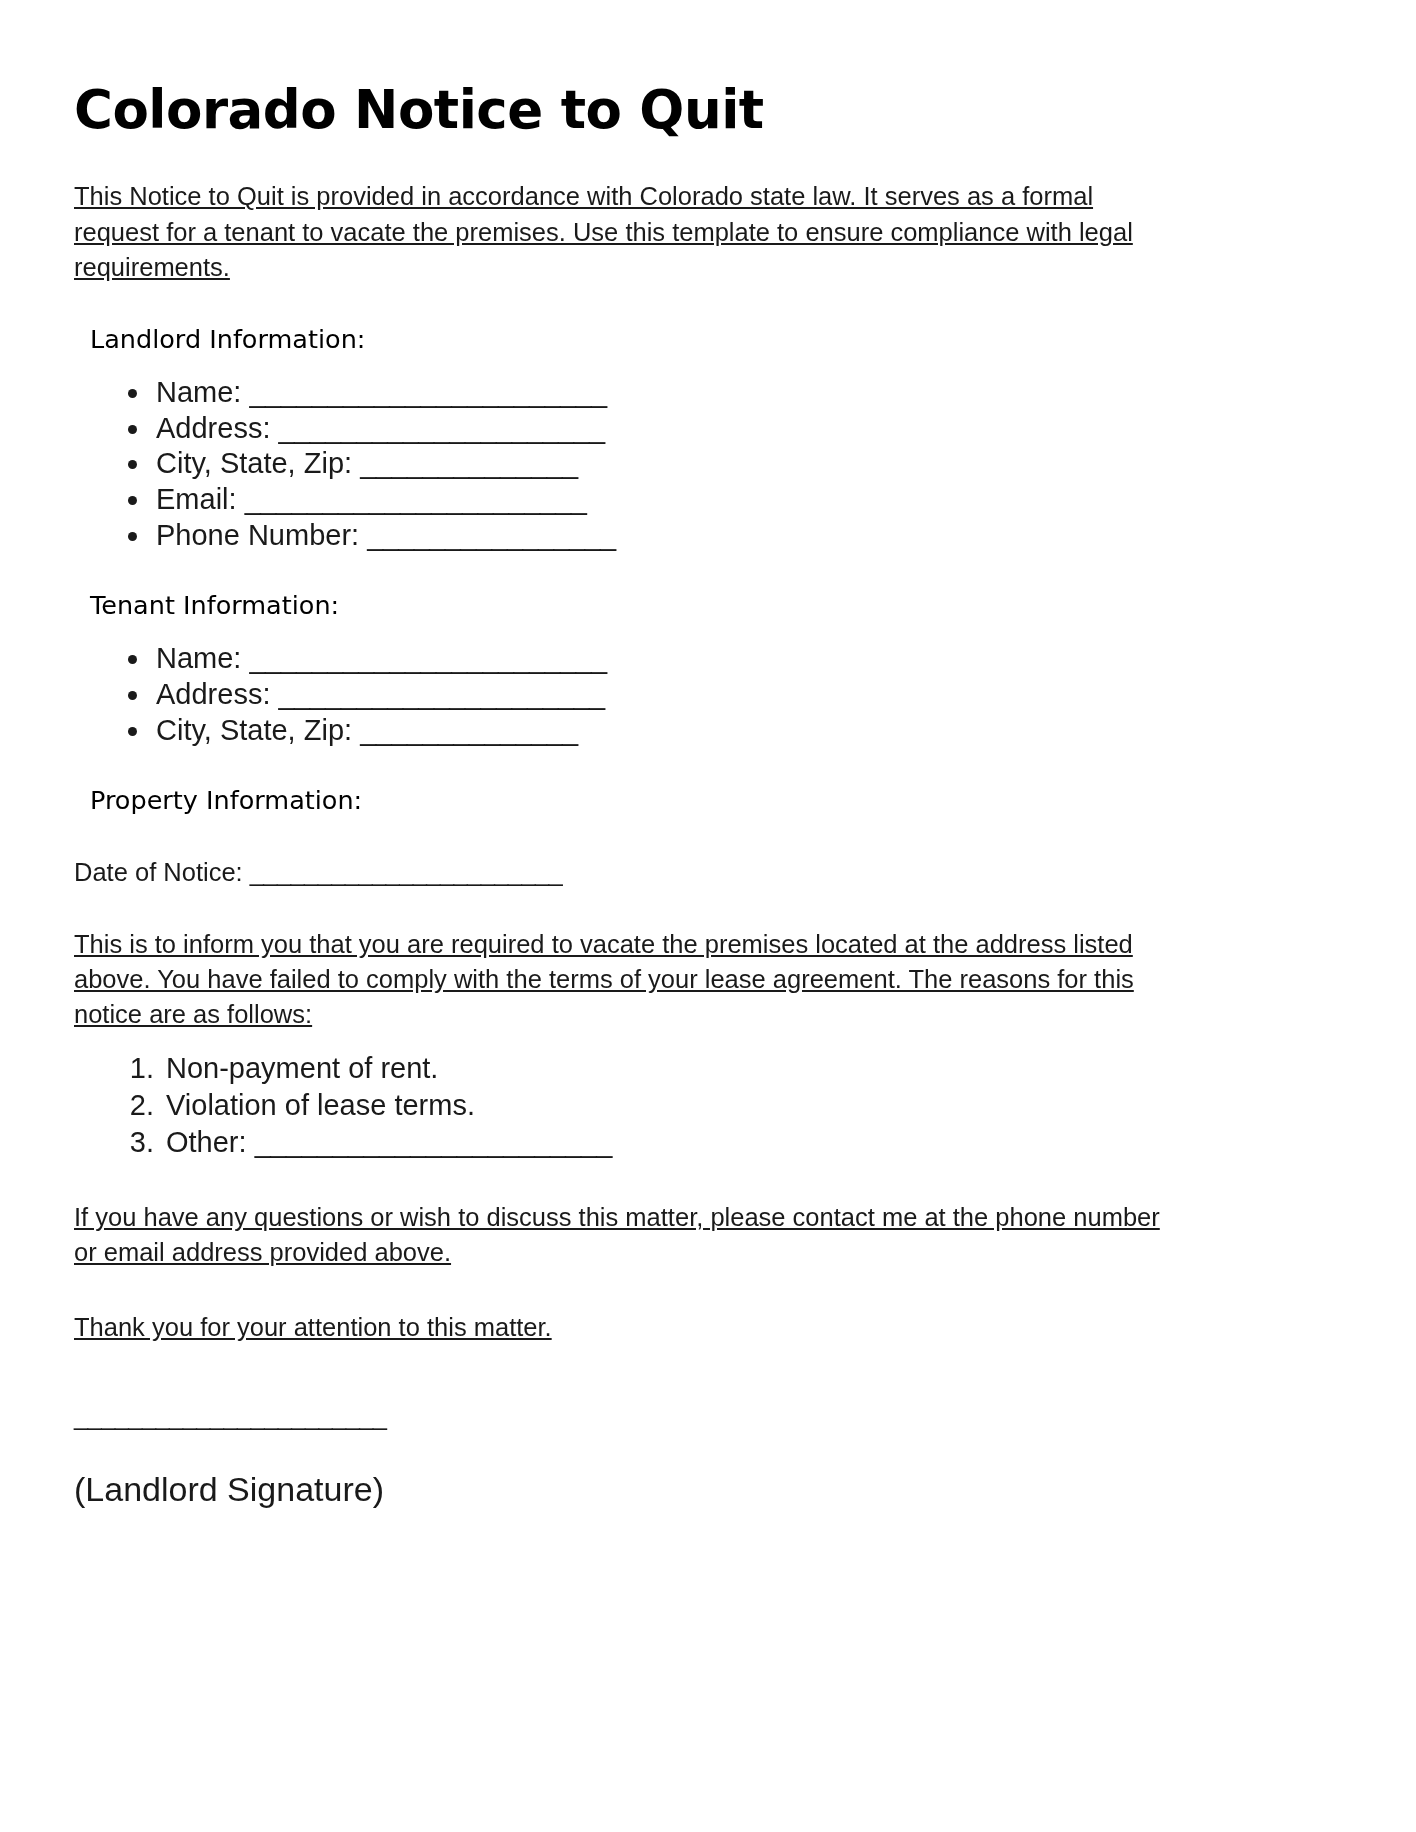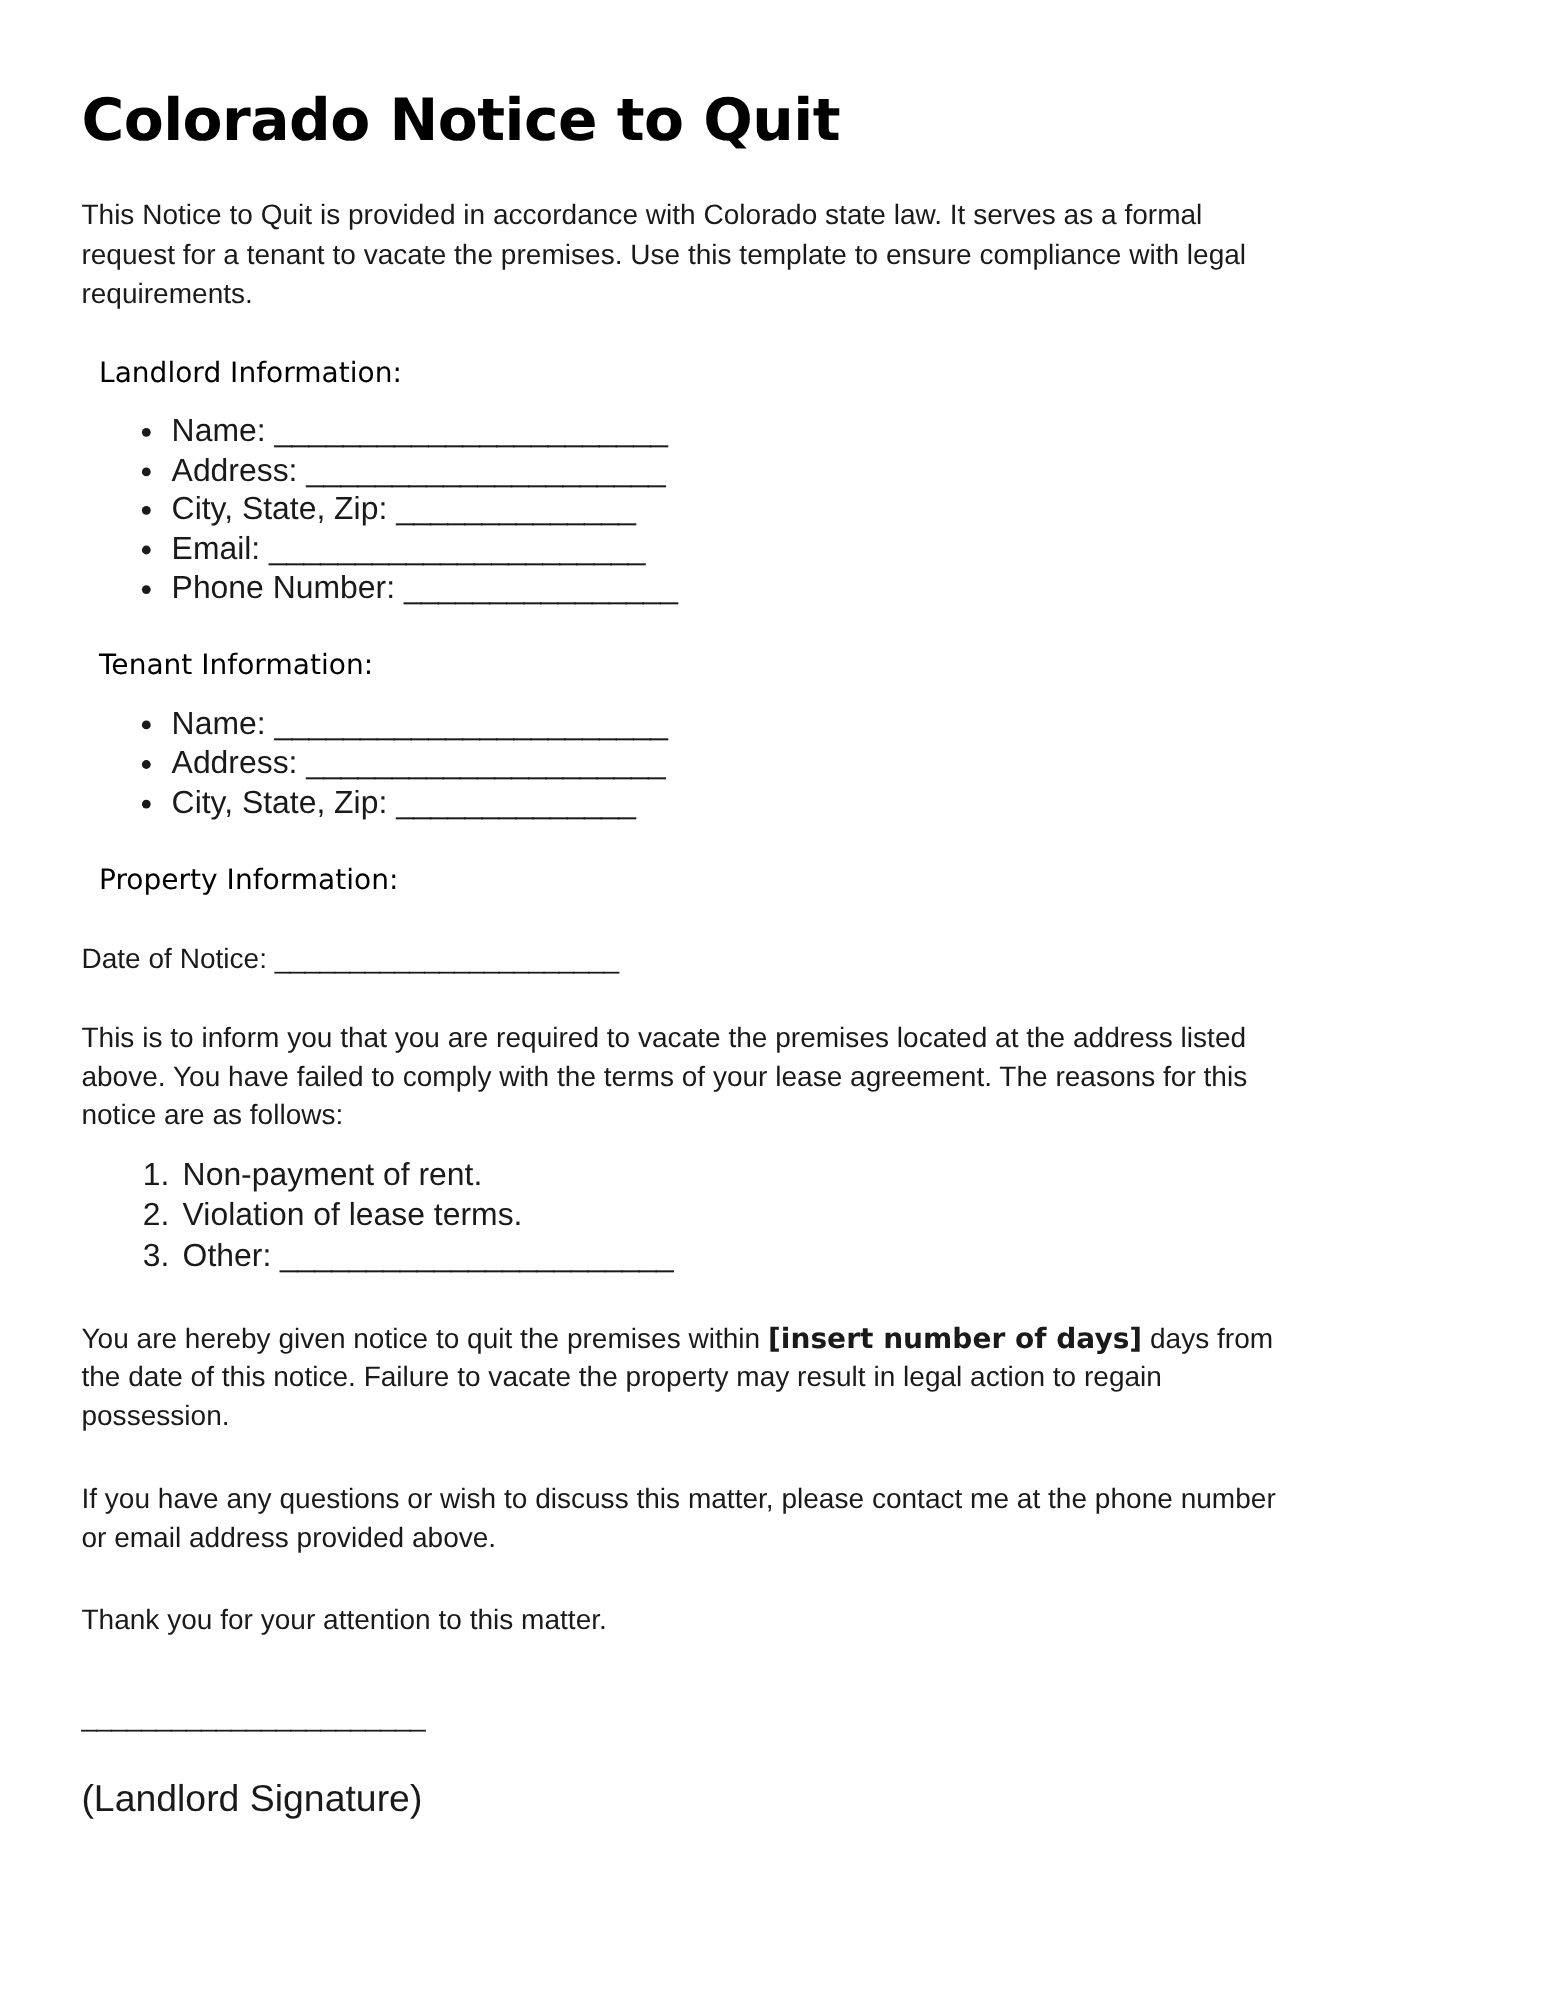--- a/index.html
+++ b/index.html
@@ -30,20 +30,21 @@
     margin: 18px 0 0 0;
     line-height: 1.12;
     color: #000;
   }
   p.body-para {
     font-size: 25.5px;
     line-height: 1.38;
     margin: 40px 0 0 0;
     color: #1a1a1a;
     max-width: 1245px;
+    text-decoration: underline;
   }
   p.body-para.tight {
     margin-top: 37px;
   }
   h2.section-head {
     font-family: "DejaVu Sans", sans-serif;
     font-size: 25.5px;
     font-weight: normal;
     margin: 38px 0 0 16px;
     line-height: 1.3;
@@ -134,21 +135,20 @@
 
 
   <p class="body-para tight">This is to inform you that you are required to vacate the premises located at the address listed above. You have failed to comply with the terms of your lease agreement. The reasons for this notice are as follows:</p>
 
   <ol class="reason-list">
     <li><span>Non-payment of rent.</span><span class="blank"></span></li>
     <li><span>Violation of lease terms.</span><span class="blank"></span></li>
     <li><span>Other:</span> <span class="blank">_______________________</span></li>
   </ol>
 
-  <p class="body-para"><span>You are hereby given notice to quit the premises within </span><span class="bold-inline">[insert number of days]</span><span> days from the date of this notice. Failure to vacate the property may result in legal action to regain possession.</span></p>
 
   <p class="body-para">If you have any questions or wish to discuss this matter, please contact me at the phone number or email address provided above.</p>
 
   <p class="body-para">Thank you for your attention to this matter.</p>
 
 
   <div class="sig-rule">_______________________</div>
 
   <div class="sig-caption">(Landlord Signature)</div>
 

